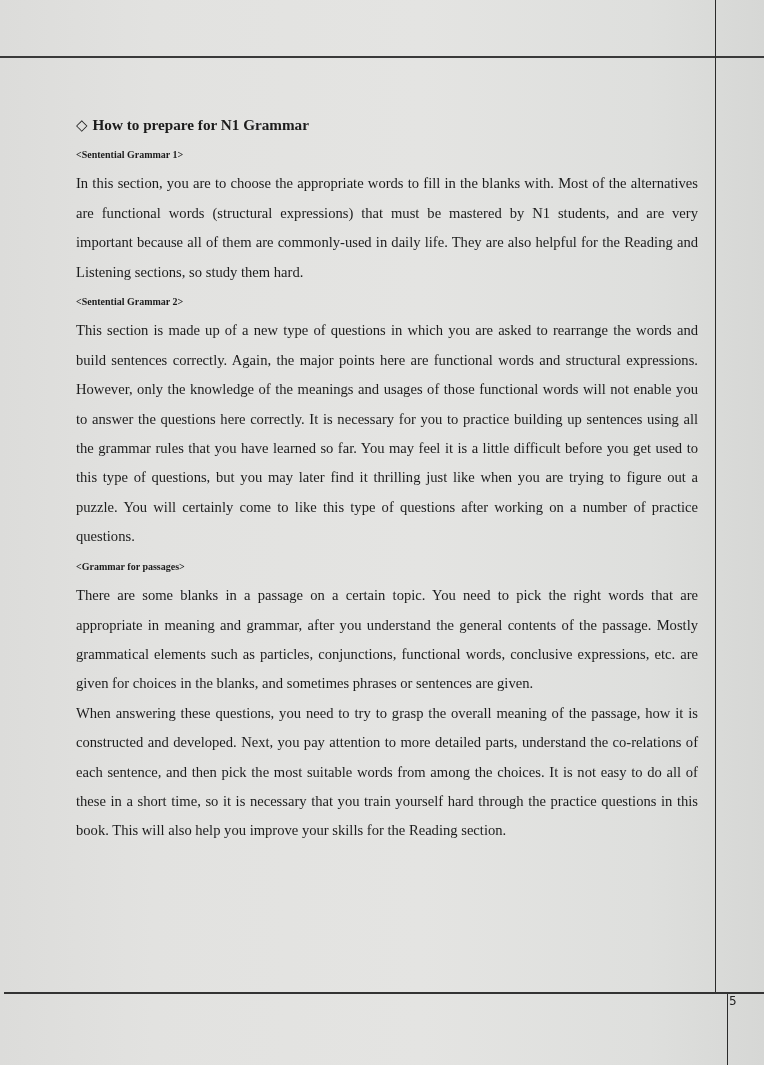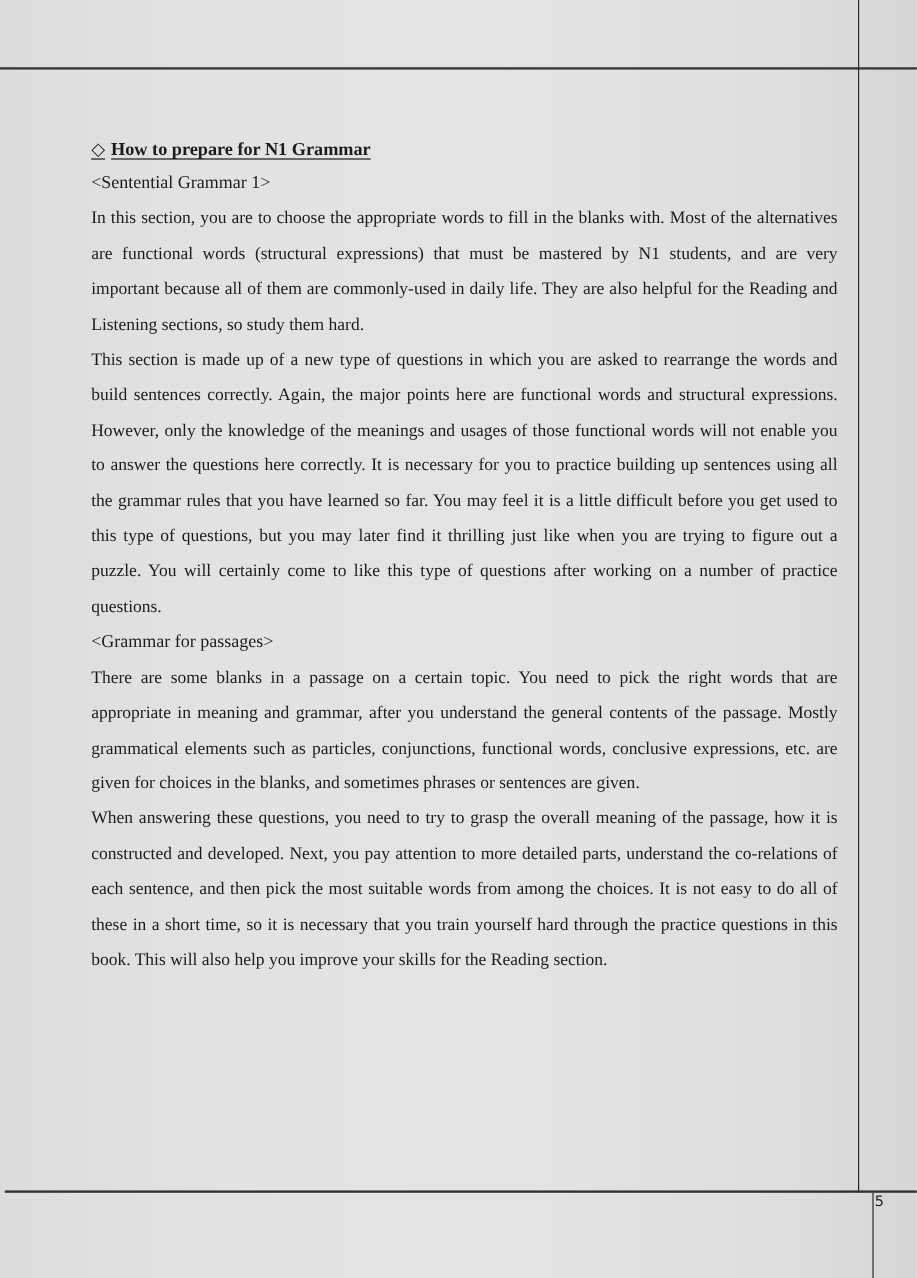--- a/index.html
+++ b/index.html
@@ -38,33 +38,32 @@
     line-height: 29.4px;
     text-align: justify;
   }
   .content p {
     margin: 0;
   }
   .section-title {
     margin-top: 28px !important;
     font-weight: bold;
     font-size: 15.2px;
-    text-decoration: underline;
     text-underline-offset: 3px;
     line-height: 29px;
   }
   .section-title .diamond {
     font-weight: normal;
     font-family: "DejaVu Sans", sans-serif;
     font-size: 15px;
     margin-right: 5px;
   }
   .subhead {
-    font-weight: normal;
-    font-size: 15px;
+    font-weight: bold;
+    font-size: 10px;
     line-height: 29.4px;
   }
   .page-number {
     position: absolute;
     left: 729px;
     top: 994px;
     font-family: "DejaVu Sans", sans-serif;
     font-size: 12px;
     color: #222;
   }
@@ -79,20 +78,21 @@
 
 <div class="content">
 
   <p class="section-title">
     <span class="diamond">◇</span><span>How to prepare for N1 Grammar</span>
   </p>
 
   <p class="subhead">&lt;Sentential Grammar 1&gt;</p>
   <p>In this section, you are to choose the appropriate words to fill in the blanks with.  Most of the alternatives are functional words (structural expressions) that must be mastered by N1 students, and are very important because all of them are commonly-used in daily life.  They are also helpful for the Reading and Listening sections, so study them hard.</p>
 
+  <p class="subhead">&lt;Sentential Grammar 2&gt;</p>
   <p>This section is made up of a new type of questions in which you are asked to rearrange the words and build sentences correctly.  Again, the major points here are functional words and structural expressions.  However, only the knowledge of the meanings and usages of those functional words will not enable you to answer the questions here correctly.  It is necessary for you to practice building up sentences using all the grammar rules that you have learned so far. You may feel it is a little difficult before you get used to this type of questions, but you may later find it thrilling just like when you are trying to figure out a puzzle.  You will certainly come to like this type of questions after working on a number of practice questions.</p>
 
   <p class="subhead">&lt;Grammar for passages&gt;</p>
   <p>There are some blanks in a passage on a certain topic.  You need to pick the right words that are appropriate in meaning and grammar, after you understand the general contents of the passage. Mostly grammatical elements such as particles, conjunctions, functional words, conclusive expressions, etc. are given for choices in the blanks, and sometimes phrases or sentences are given.</p>
   <p>When answering these questions, you need to try to grasp the overall meaning of the passage, how it is constructed and developed.  Next, you pay attention to more detailed parts, understand the co-relations of each sentence, and then pick the most suitable words from among the choices.  It is not easy to do all of these in a short time, so it is necessary that you train yourself hard through the practice questions in this book.  This will also help you improve your skills for the Reading section.</p>
 </div>
 
 <div class="page-number">5</div>
 
 </body></html>

